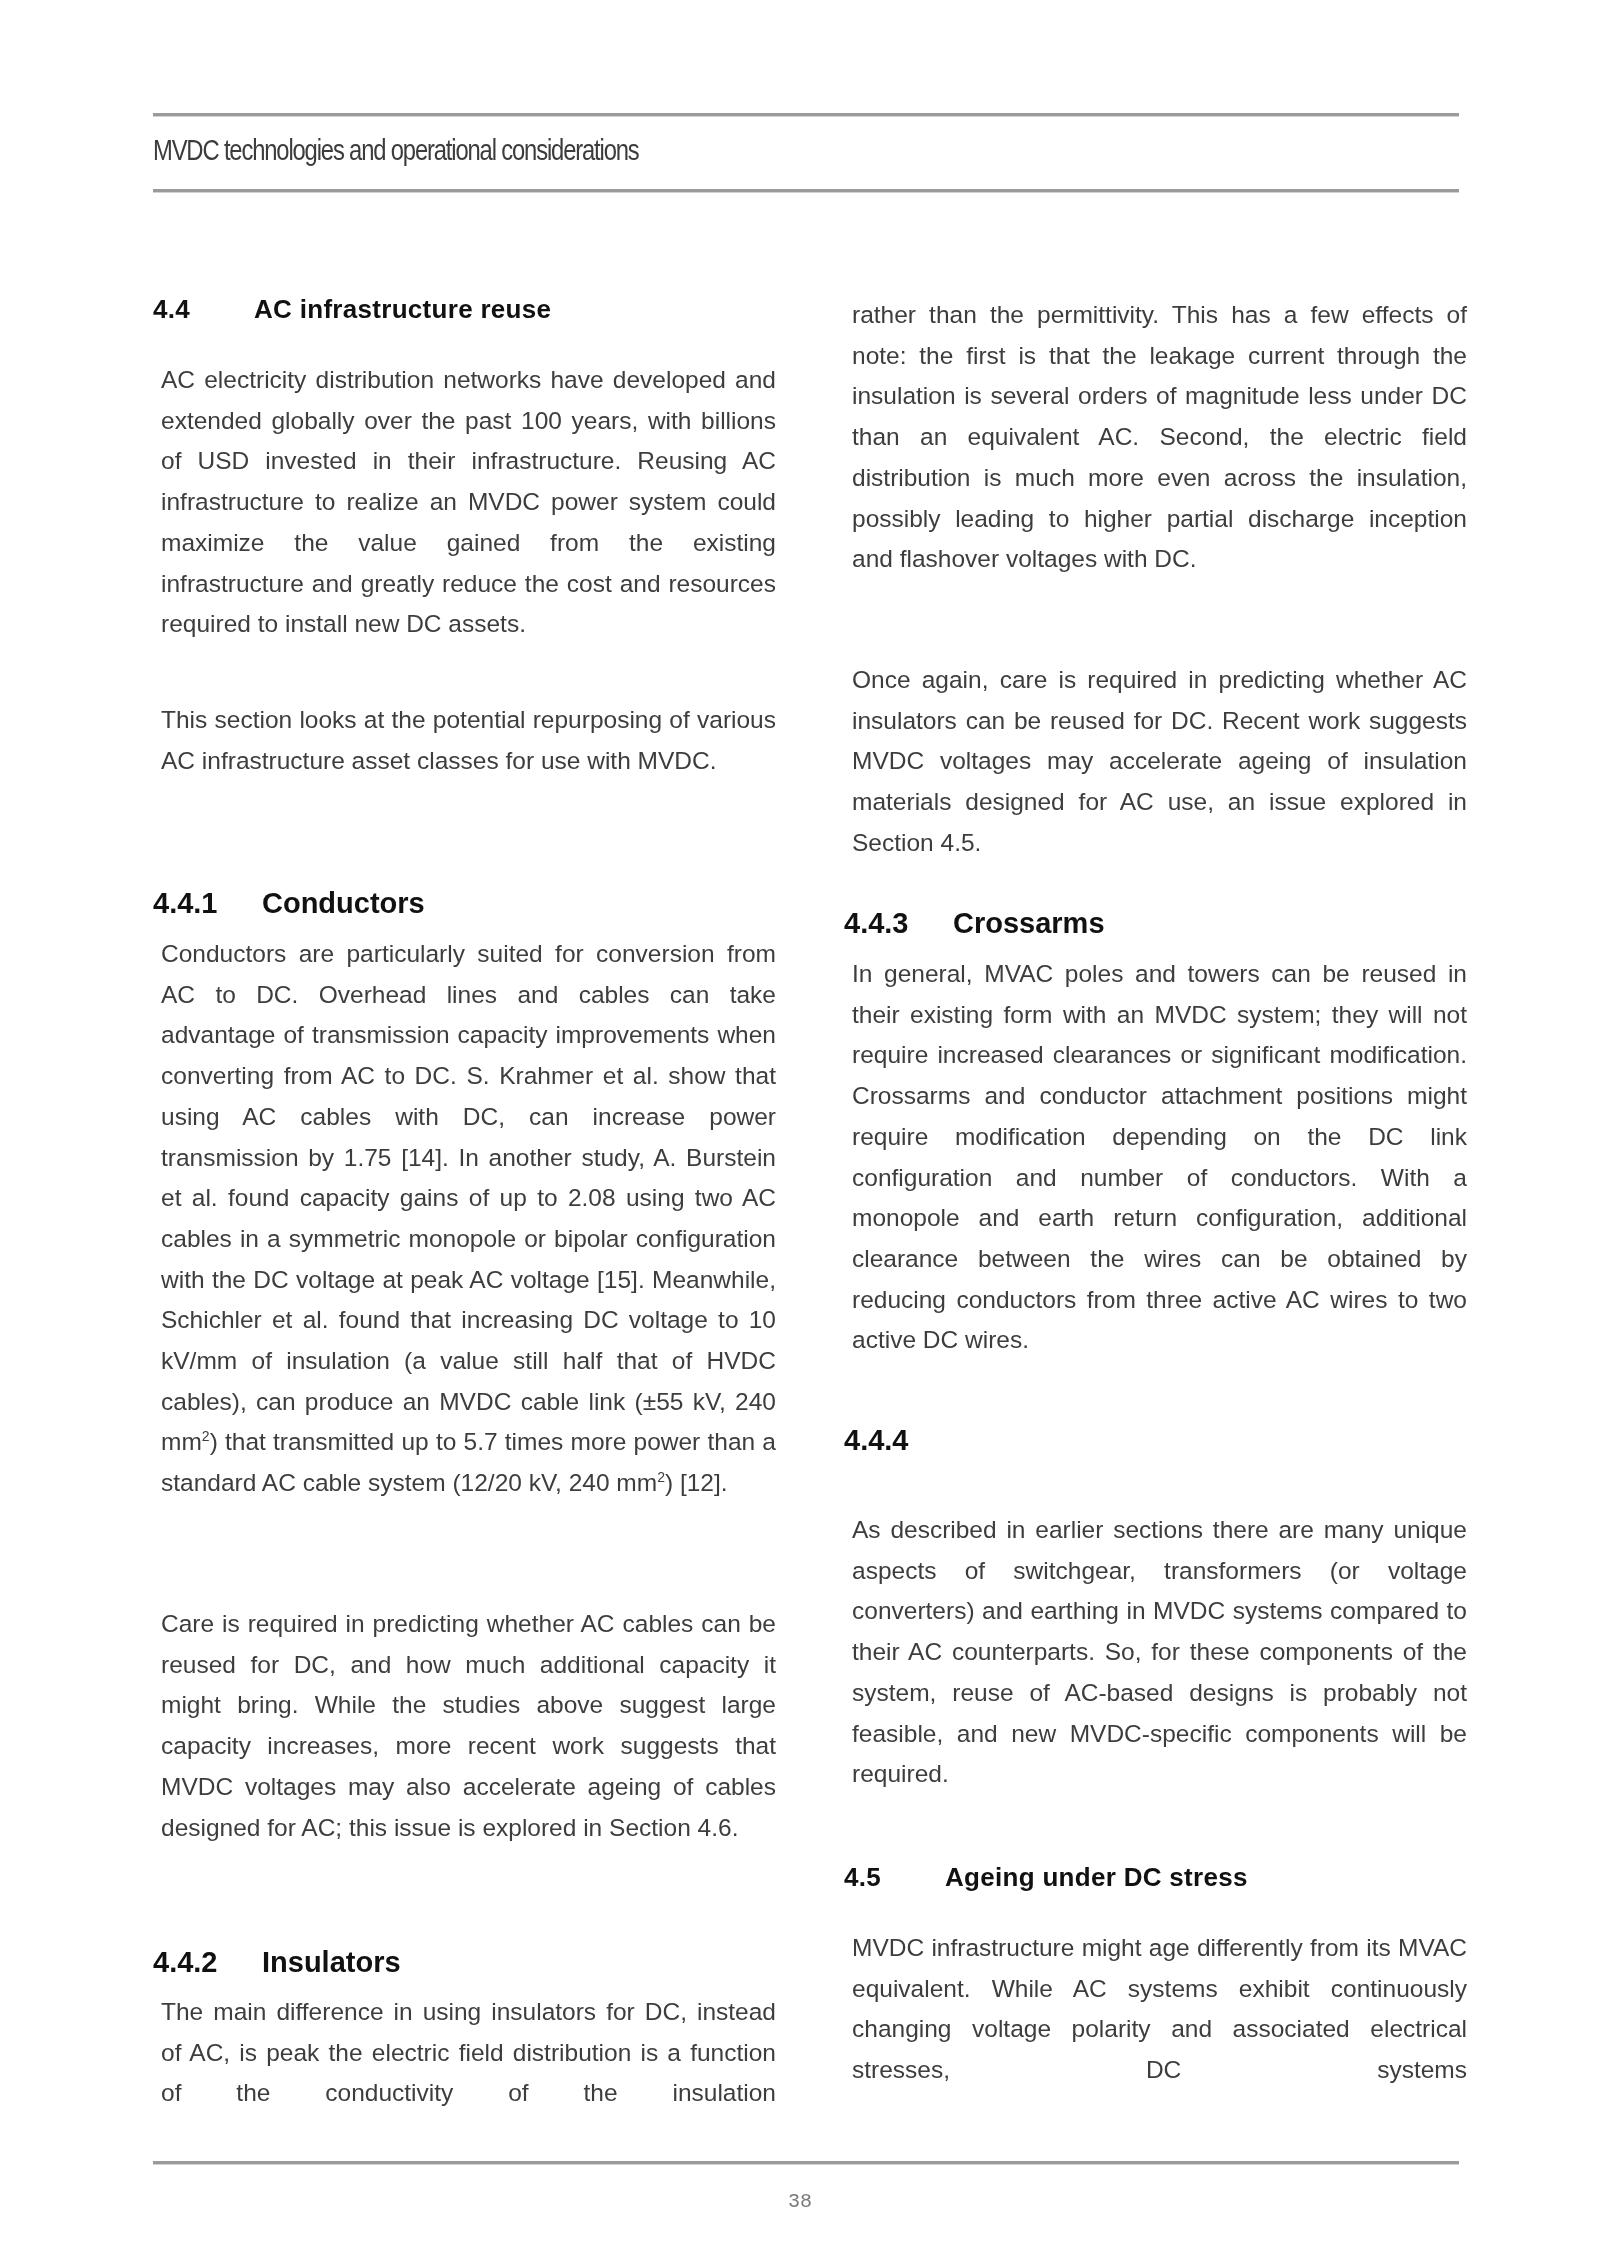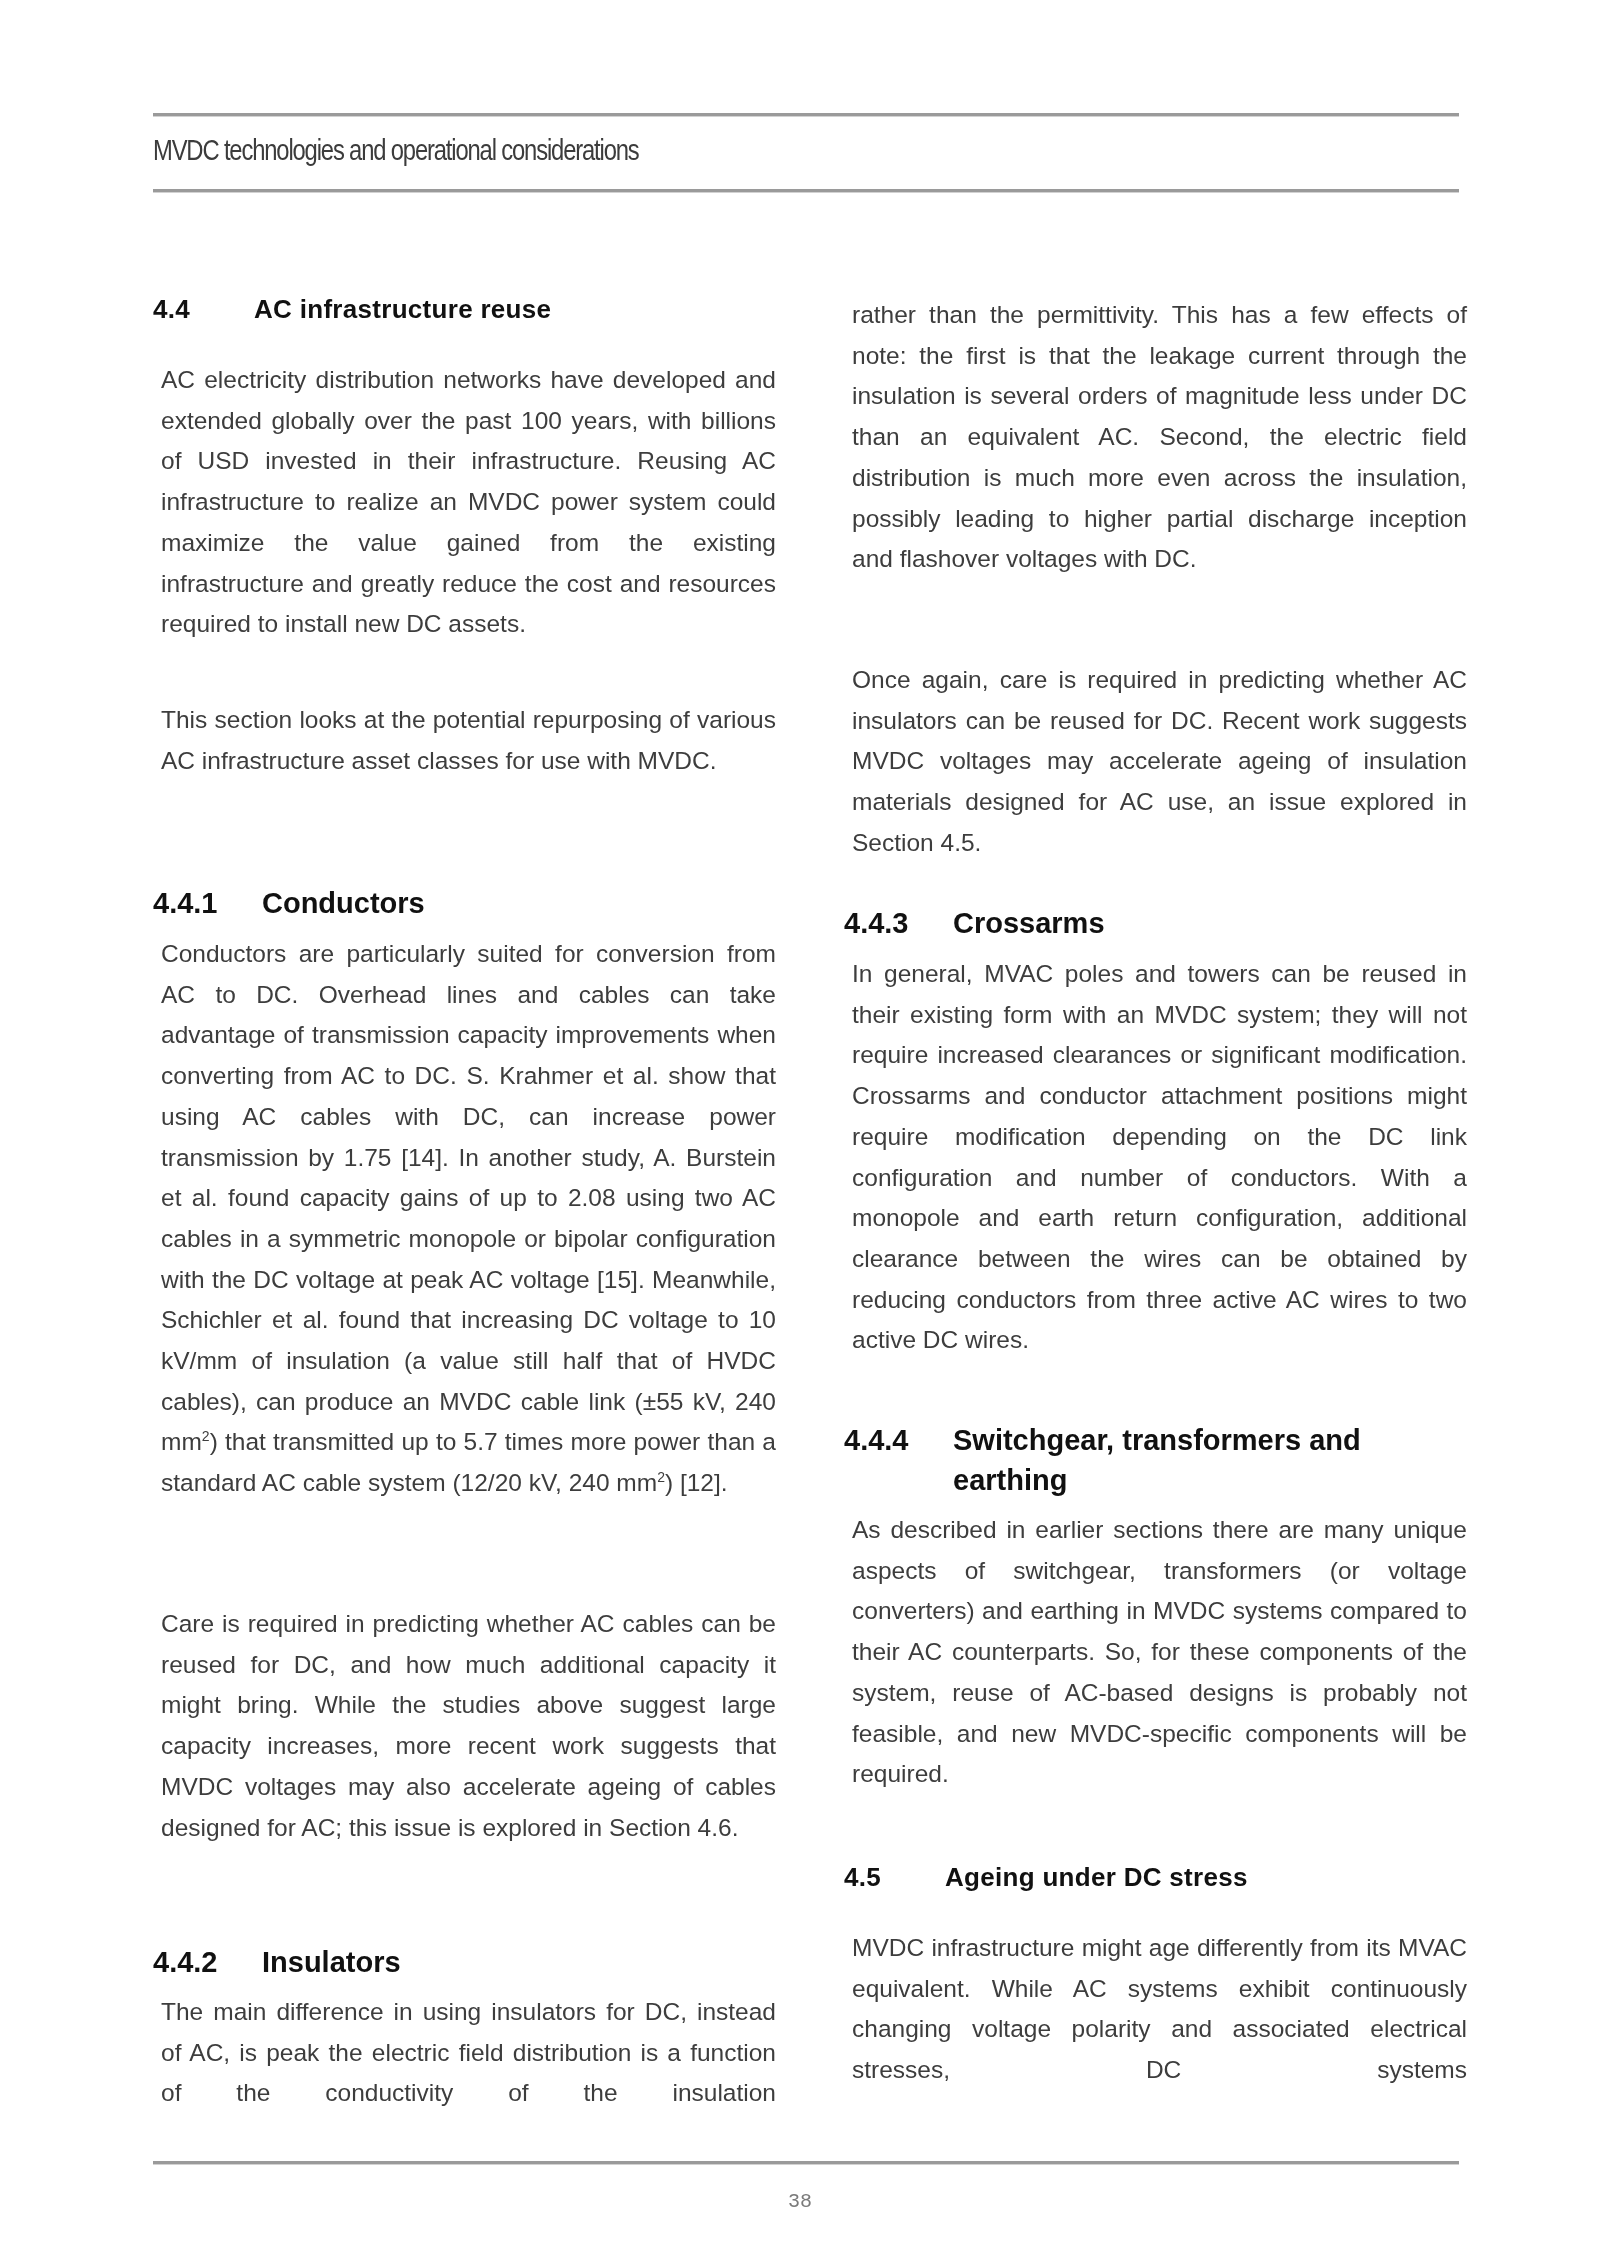--- a/index.html
+++ b/index.html
@@ -139,21 +139,20 @@
   <p id="sec-442-p2">Once again, care is required in predicting whether AC insulators can be reused for DC. Recent work suggests MVDC voltages may accelerate ageing of insulation materials designed for AC use, an issue explored in Section 4.5.</p>
 
   <h3 class="h3" id="sec-443">
     <span class="num">4.4.3</span>
     <span class="title">Crossarms</span>
   </h3>
   <p id="sec-443-p1">In general, MVAC poles and towers can be reused in their existing form with an MVDC system; they will not require increased clearances or significant modification. Crossarms and conductor attachment positions might require modification depending on the DC link configuration and number of conductors. With a monopole and earth return configuration, additional clearance between the wires can be obtained by reducing conductors from three active AC wires to two active DC wires.</p>
 
   <h3 class="h3" id="sec-444">
     <span class="num">4.4.4</span>
-    <span class="title">Switchgear, transformers and earthing</span>
   </h3>
   <p id="sec-444-p1">As described in earlier sections there are many unique aspects of switchgear, transformers (or voltage converters) and earthing in MVDC systems compared to their AC counterparts. So, for these components of the system, reuse of AC-based designs is probably not feasible, and new MVDC-specific components will be required.</p>
 
   <h2 class="h2" id="sec-45">
     <span class="num">4.5</span>
     <span class="title">Ageing under DC stress</span>
   </h2>
   <p id="sec-45-p1" style="text-align-last: justify;">MVDC infrastructure might age differently from its MVAC equivalent. While AC systems exhibit continuously changing voltage polarity and associated electrical stresses, DC systems</p>
 </div>
 

